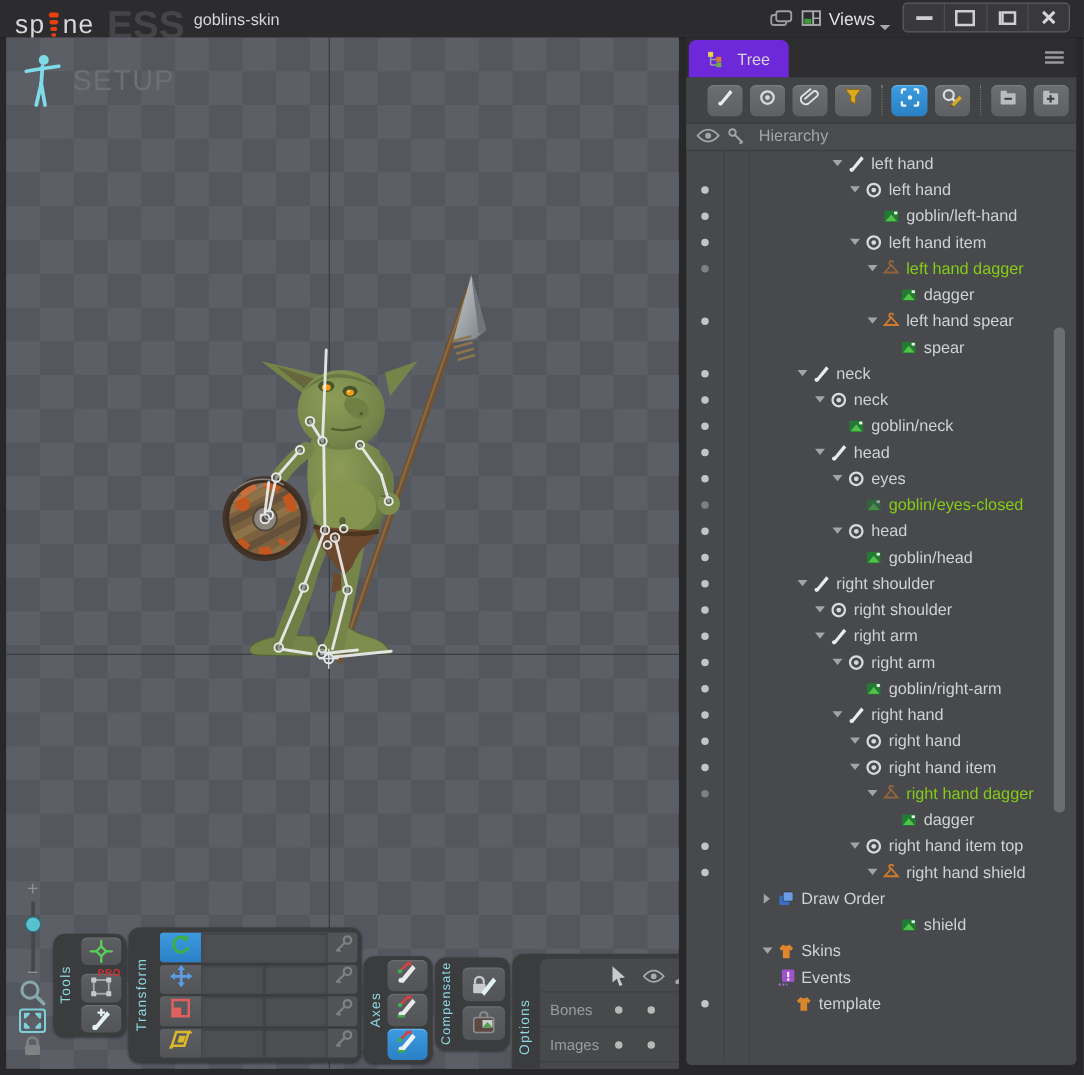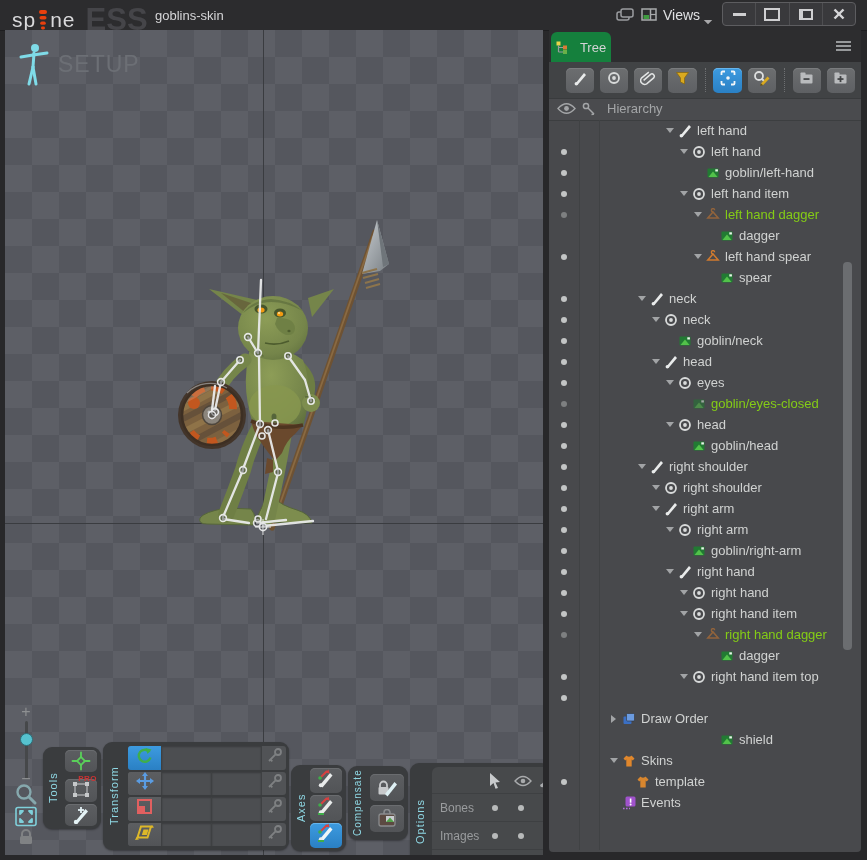--- a/index.html
+++ b/index.html
@@ -71,21 +71,21 @@
   .options-panel{left:405px;top:733px;width:140px;height:118px;padding:4px 0 4px 4px;box-sizing:border-box;display:flex}
   .opt-table{margin-left:6px;width:116px;background:#47494b;border-radius:6px;position:relative;overflow:hidden}
   .opt-head{height:26px;position:relative;border-bottom:1px solid #3e4042}
   .opt-row{height:27px;display:flex;align-items:center;border-bottom:1px solid #3e4042;position:relative}
   .opt-row:last-child{border-bottom:none}
   .opt-row .olabel{font-size:12px;color:#9a9c9e;padding-left:8px;width:50px}
   .odot{position:absolute;width:6px;height:6px;border-radius:50%;background:#b8baba;top:50%;margin-top:-3px}
   
   .treepanel{position:absolute;left:549px;top:30px;width:312px;height:822px}
   .tabstrip{position:absolute;left:0;top:0;width:100%;height:32px;background:#2d2d2f}
-  .tab{position:absolute;left:2px;top:2px;height:30px;width:60px;background:#15803d;border-radius:6px 6px 0 0;display:flex;align-items:center;justify-content:center;gap:11px;color:#d4d4d6;font-size:13px}
+  .tab{position:absolute;left:2px;top:2px;height:30px;width:80px;background:#6d28d9;border-radius:6px 6px 0 0;display:flex;align-items:center;justify-content:center;gap:11px;color:#d4d4d6;font-size:13px}
   .hamburger{position:absolute;right:10px;top:11px;width:15px}
   .hamburger i{display:block;height:2px;background:#97999b;margin-bottom:2px}
   .pbody{position:absolute;left:0;top:32px;width:100%;height:790px;background:#48494c;border-radius:0 0 4px 4px;overflow:hidden}
   .ttoolbar{height:36px;background:#414345;border-bottom:1px solid #393b3d;display:flex;align-items:center;padding-left:17px}
   .tb-btn{width:31px;height:25px;border-radius:5px;background:linear-gradient(#6c6e70,#5e6063);display:flex;align-items:center;justify-content:center;margin-right:6px;box-shadow:inset 0 1px 0 #7a7c7e}
   .tb-btn.active{background:linear-gradient(#3d9be0,#2a80c4);box-shadow:inset 0 1px 0 #66b5ec}
   .tb-sep{width:1px;height:24px;border-left:1px dotted #6e7072;margin:0 7px 0 2px}
   .colheader{height:21px;background:#4a4b4e;border-bottom:1px solid #3c3e40;position:relative}
   .colheader .hlabel{position:absolute;left:58px;top:2px;font-size:13px;color:#a3a5a7}
   .colheader .heye{position:absolute;left:8px;top:3px}
@@ -1069,20 +1069,30 @@
               </svg>
             </span>
             <span class="rlabel">right hand item top</span>
           </div>
         </div>
         <div class="trow">
           <div class="cdot">
             <span class="dot"></span>
           </div>
           <div class="ckey"></div>
+          <div class="cmain" style="padding-left:92px">
+            <span class="arrow down"></span>
+            <span class="ricon">
+              <svg width="14" height="14" viewBox="0 0 14 14">
+                <path d="M7,3.8 a1.6,1.6 0 1 1 1.6,-1.6" fill="none" stroke="#d07a2e" stroke-width="1.4"></path>
+                <path d="M7,4 L1.8,10 H12.2 Z" fill="none" stroke="#d07a2e" stroke-width="1.5"></path>
+              </svg>
+            </span>
+            <span class="rlabel">right hand shield</span>
+          </div>
         </div>
         <div class="trow">
           <div class="cdot"></div>
           <div class="ckey"></div>
           <div class="cmain" style="padding-left:8px">
             <span class="arrow right"></span>
             <span class="ricon">
               <svg width="14" height="14" viewBox="0 0 14 14">
                 <rect x="1.5" y="4.5" width="8" height="7.5" rx="1" fill="#3a6fc4"></rect>
                 <rect x="4.5" y="1.5" width="8" height="7.5" rx="1" fill="#6b9be0" stroke="#2f3134" stroke-width="0.6"></rect>
@@ -1110,51 +1120,51 @@
           <div class="cdot"></div>
           <div class="ckey"></div>
           <div class="cmain" style="padding-left:8px">
             <span class="arrow down"></span>
             <span class="ricon">
               <svg width="14" height="14" viewBox="0 0 14 14">
                 <path d="M4.5,1.5 L1.5,4.5 L3.2,6.5 L4.3,5.5 V12.5 H9.7 V5.5 L10.8,6.5 L12.5,4.5 L9.5,1.5 C9,3 5,3 4.5,1.5 Z" fill="#e0872c"></path>
               </svg>
             </span>
             <span class="rlabel">Skins</span>
-          </div>
-        </div>
-        <div class="trow">
-          <div class="cdot">
-            <span class="dot"></span>
-          </div>
-          <div class="ckey"></div>
-          <div class="cmain" style="padding-left:22px">
-            <span class="arrow"></span>
-            <span class="ricon">
-              <svg width="14" height="14" viewBox="0 0 14 14">
-                <path d="M4.5,1.5 L1.5,4.5 L3.2,6.5 L4.3,5.5 V12.5 H9.7 V5.5 L10.8,6.5 L12.5,4.5 L9.5,1.5 C9,3 5,3 4.5,1.5 Z" fill="#d8862e"></path>
-              </svg>
-            </span>
-            <span class="rlabel">template</span>
           </div>
         </div>
         <div class="trow">
           <div class="cdot"></div>
           <div class="ckey"></div>
           <div class="cmain" style="padding-left:8px">
             <span class="arrow"></span>
             <span class="ricon">
               <svg width="15" height="15" viewBox="0 0 15 15">
                 <rect x="3.5" y="1.5" width="10" height="10" rx="1.5" fill="#a052cc"></rect>
                 <rect x="7.8" y="3.5" width="1.6" height="4.2" fill="#fff"></rect>
                 <circle cx="8.6" cy="9.5" r="1" fill="#fff"></circle>
                 <g stroke="#b070d8" stroke-width="1.6" stroke-dasharray="1.6 1.4">
                   <line x1="1" y1="13.5" x2="8" y2="13.5"></line>
                 </g>
               </svg>
             </span>
             <span class="rlabel">Events</span>
           </div>
         </div>
+        <div class="trow">
+          <div class="cdot">
+            <span class="dot"></span>
+          </div>
+          <div class="ckey"></div>
+          <div class="cmain" style="padding-left:22px">
+            <span class="arrow"></span>
+            <span class="ricon">
+              <svg width="14" height="14" viewBox="0 0 14 14">
+                <path d="M4.5,1.5 L1.5,4.5 L3.2,6.5 L4.3,5.5 V12.5 H9.7 V5.5 L10.8,6.5 L12.5,4.5 L9.5,1.5 C9,3 5,3 4.5,1.5 Z" fill="#d8862e"></path>
+              </svg>
+            </span>
+            <span class="rlabel">template</span>
+          </div>
+        </div>
       </div>
     <div class="scrollthumb"></div>
   </div>
 </div>
 
 </body></html>

